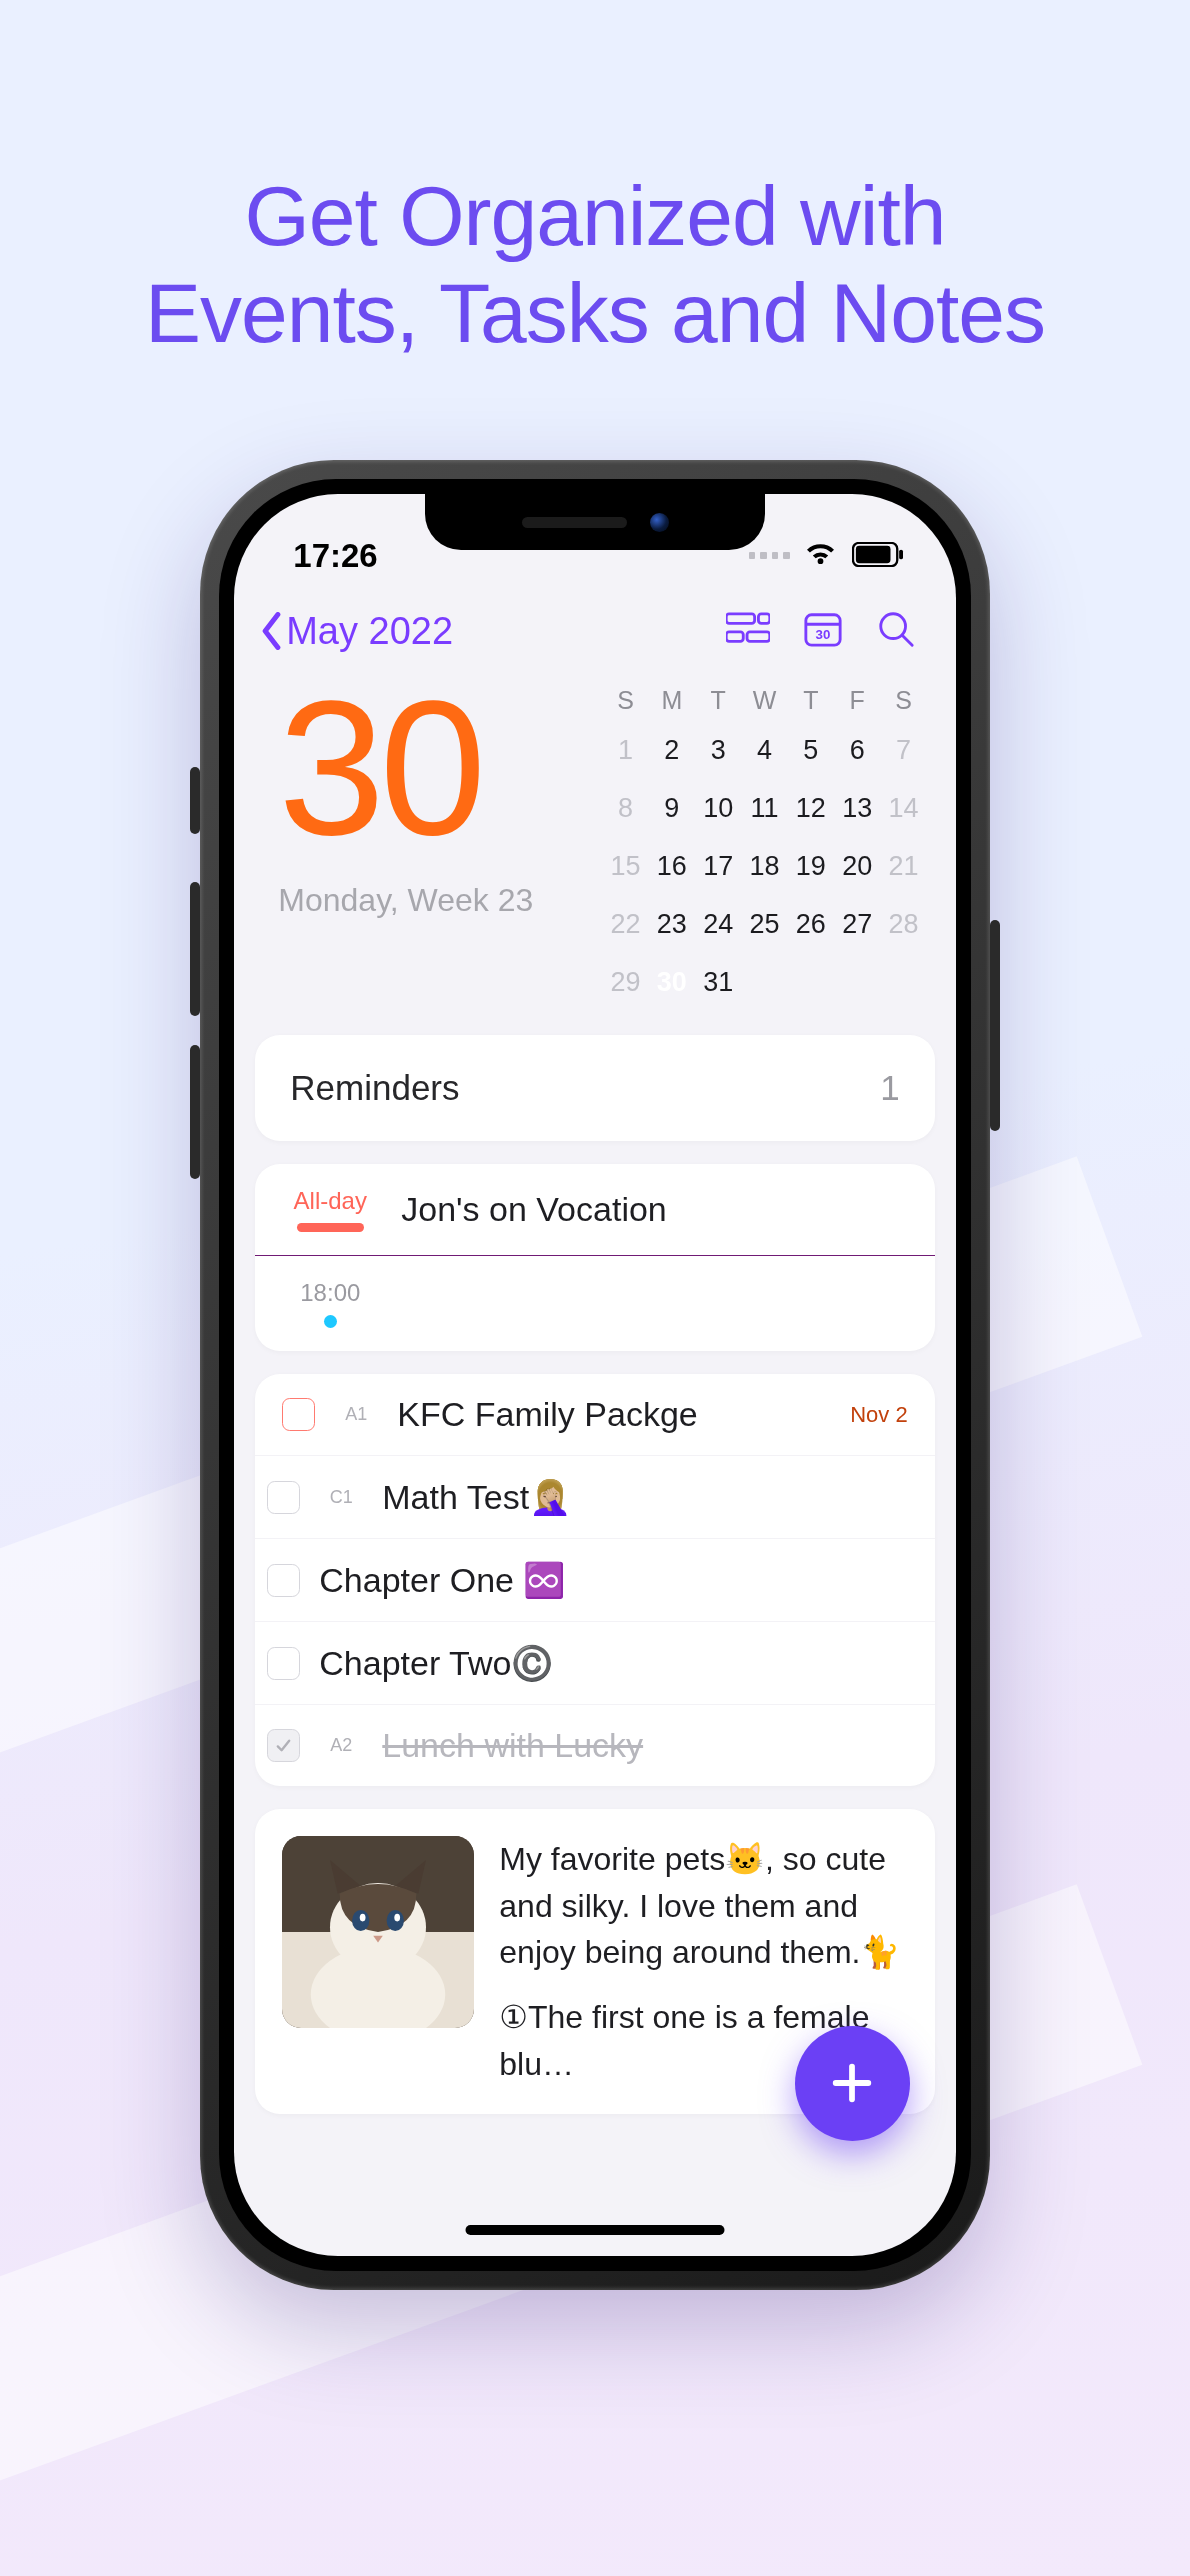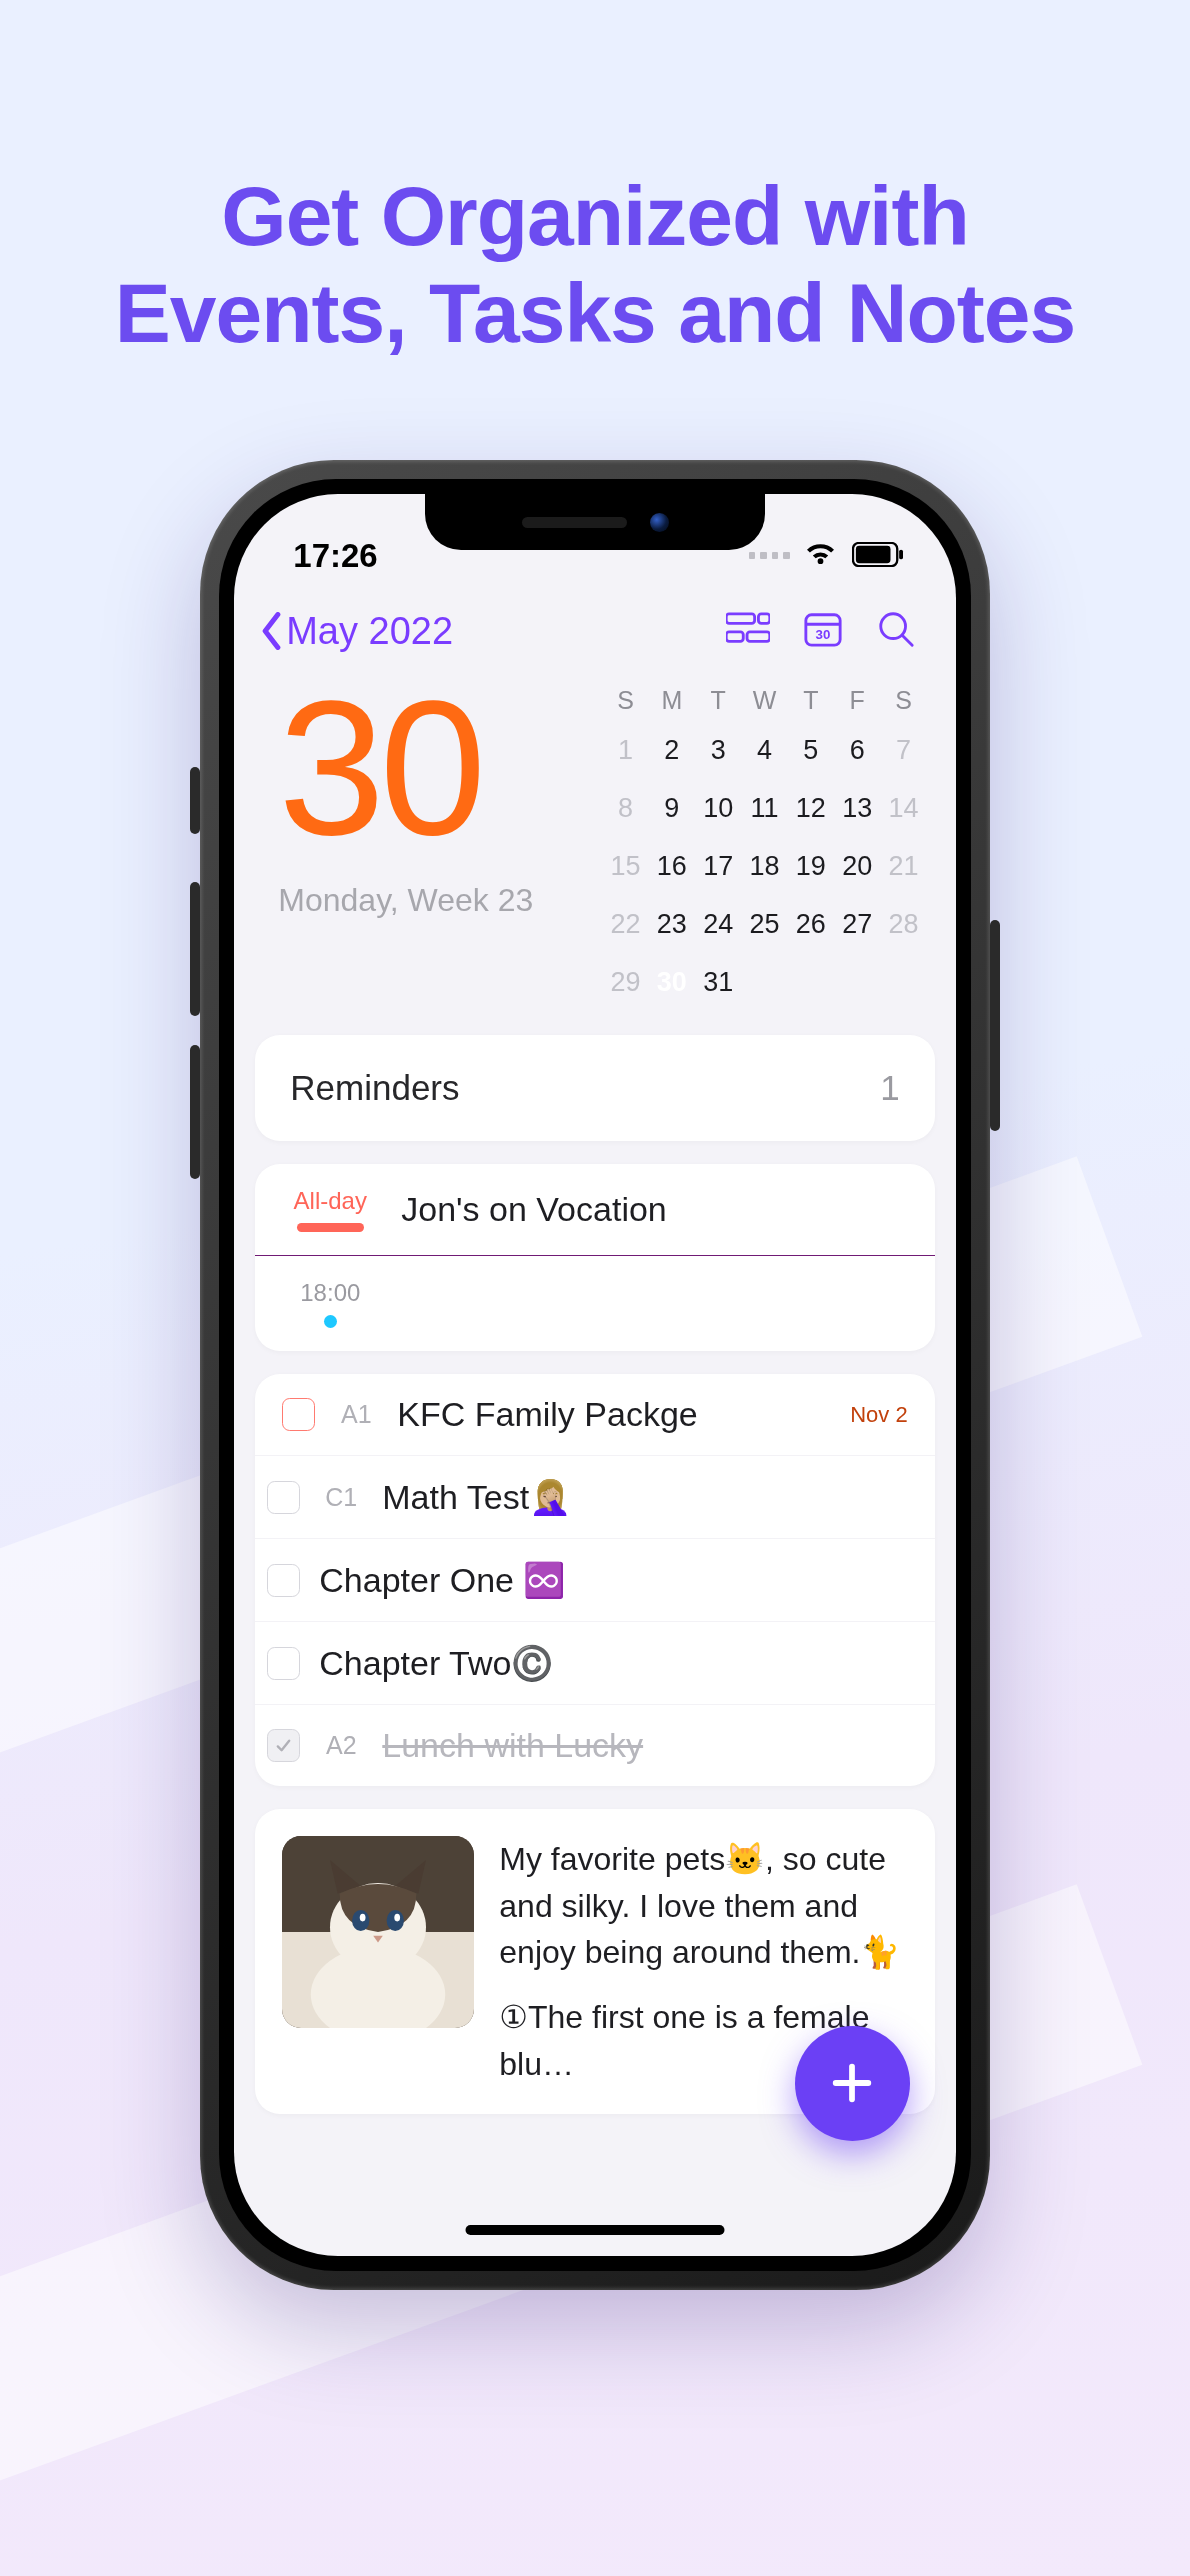--- a/index.html
+++ b/index.html
@@ -13,21 +13,21 @@
   
   .bg-diag {
     position:absolute;
     width:1342px; height:192px;
     background:rgba(255,255,255,0.5);
     transform:rotate(-20deg);
     left:-192px;
   }
   .headline {
     text-align: center;
-    font-weight: 700;
+    font-weight: 400;
     color: #6c4cf0;
     font-size: 84px;
     line-height: 1.15;
     padding-top: 168px;
     letter-spacing: -1px;
   }
 
   
   .device {
     position: absolute;
@@ -204,21 +204,21 @@
   }
   .task-row + .task-row { border-top:1px solid #f3f2f6;padding-left:12px; }
   .chk {
     width:33px;height:33px;border:1.9px solid #d6d6dc;border-radius:7.7px;
     flex-shrink:0;
     display:flex;align-items:center;justify-content:center;
   }
   .chk.red { border-color:#ff7a70;}
   .chk.done { background:#f0f0f3; border-color:#d6d6dc;}
   .prio {
-    width:44px; font-size:25px; color:#b0b0b6; flex-shrink:0; text-align:center;
+    width:44px; font-size:18px; color:#b0b0b6; flex-shrink:0; text-align:center;
   }
   .task-title { flex:1; }
   .task-title.strike { color:#b7b7bd; text-decoration:line-through; }
   .due { font-size:22px; color:#c2410c; white-space:nowrap; }
   .indent { padding-left:144px; }
 
   .note-card {
     display:flex;
     gap:25px;
     padding:27px;

